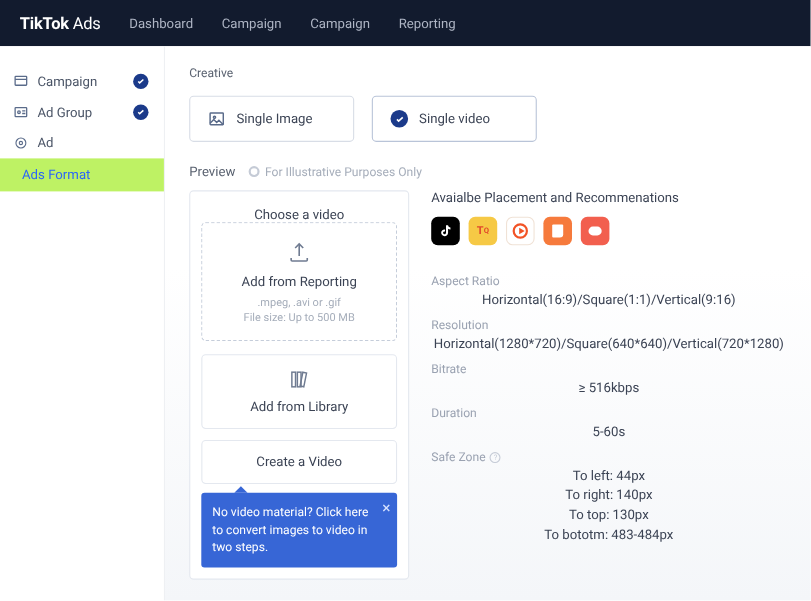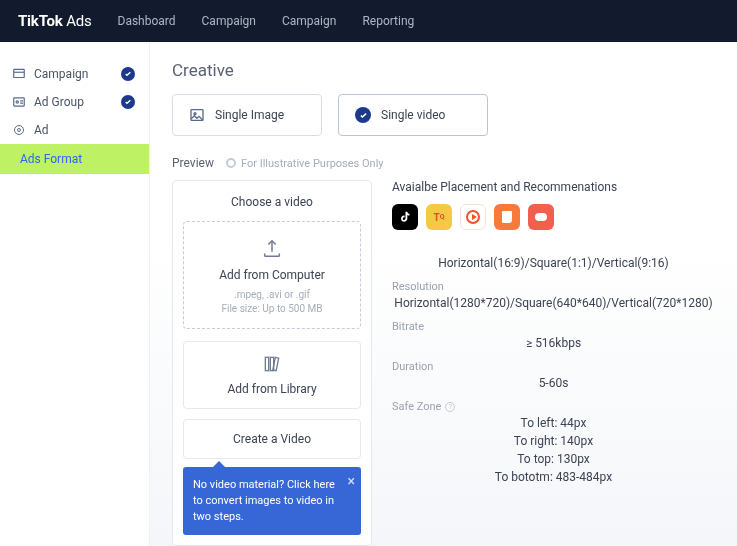--- a/index.html
+++ b/index.html
@@ -18,39 +18,39 @@
   
   .sidebar { width: 150px; background: #fff; border-right: 1px solid #eef0f3; padding-top: 18px; }
   .side-item { display: flex; align-items: center; justify-content: space-between; padding: 7px 14px 7px 12px; font-size: 12px; color: #4a5466; cursor: pointer; }
   .side-item .left { display: flex; align-items: center; gap: 8px; }
   .side-icon { width: 14px; height: 14px; display: inline-flex; align-items: center; justify-content: center; color: #5a6b8a; }
   .side-check { width: 14px; height: 14px; border-radius: 50%; background: #1b3a8a; display: inline-flex; align-items: center; justify-content: center; }
   .side-sub { padding: 8px 14px 8px 20px; font-size: 12px; color: #2b66f6; background: #bef264; }
 
   
   .main { flex: 1; padding: 18px 22px; overflow: auto; background: linear-gradient(#fff 0%, #fff 40%, #f4f6f9 100%); }
-  .section-title { font-size: 17px; color: #5a6270; margin-bottom: 14px; }
+  .section-title { font-size: 11px; color: #5a6270; margin-bottom: 14px; }
 
   
   .creative-row { display: flex; gap: 16px; margin-bottom: 20px; }
   .creative-card { border: 1px solid #d8dde6; border-radius: 4px; padding: 12px 16px; display: flex; align-items: center; gap: 10px; font-size: 12px; color: #3b4354; background: #fff; min-width: 150px; cursor: pointer; }
   .creative-card.selected { border-color: #b9c4d8; }
   .sel-check { width: 16px; height: 16px; border-radius: 50%; background: #1b3a8a; display: inline-flex; align-items: center; justify-content: center; }
   .img-icon-box { width: 16px; height: 16px; display: inline-flex; align-items: center; justify-content: center; color: #5a6b8a; }
 
   
   .preview-row { display: flex; align-items: center; gap: 12px; margin-bottom: 10px; }
   .preview-label { font-size: 12px; color: #5a6270; }
   .preview-hint { font-size: 11px; color: #a5adba; display: flex; align-items: center; gap: 5px; text-align: center; }
   .hint-dot { width: 10px; height: 10px; border: 2px solid #c5cbd6; border-radius: 50%; }
 
   
   .preview-body { display: flex; gap: 20px; align-items: flex-start; }
   .choose-col { width: 200px; background: #fff; border: 1px solid #e4e8ef; border-radius: 4px; padding: 14px 10px 10px; }
-  .choose-title { text-align: center; font-size: 12px; color: #3b4354; margin-bottom: 12px; }
+  .choose-title { text-align: center; font-size: 12px; color: #3b4354; }
   .upload-box { border: 1px dashed #c5cdda; border-radius: 4px; padding: 16px 8px 12px; text-align: center; margin-bottom: 12px; cursor: pointer; }
   .upload-icon { color: #6f7b91; margin-bottom: 8px; display: flex; justify-content: center; }
   .upload-title { font-size: 12px; color: #3b4354; margin-bottom: 6px; }
   .upload-sub { font-size: 10px; color: #a5adba; line-height: 1.4; }
 
   .opt-btn { border: 1px solid #e4e8ef; border-radius: 4px; padding: 12px 8px; text-align: center; font-size: 12px; color: #3b4354; margin-bottom: 10px; background: #fff; cursor: pointer; }
   .opt-btn .icon-row { display: flex; justify-content: center; margin-bottom: 8px; color: #6f7b91; }
 
   .toast { background: #3766d6; color: #fff; font-size: 11px; line-height: 1.45; padding: 10px 26px 10px 10px; border-radius: 3px; position: relative; }
   .toast-close { position: absolute; right: 6px; top: 4px; color: #d7e2ff; font-size: 14px; cursor: pointer; }
@@ -182,21 +182,21 @@
           <div class="choose-title">Choose a video</div>
 
           <div class="upload-box">
             <div class="upload-icon">
               <svg width="26" height="22" viewBox="0 0 24 24" fill="none" stroke="currentColor" stroke-width="1.6">
                   <path d="M4 17v2a1 1 0 001 1h14a1 1 0 001-1v-2"></path>
                   <path d="M12 3v12"></path>
                   <path d="M8 7l4-4 4 4"></path>
                 </svg>
             </div>
-            <div class="upload-title">Add from Computer</div>
+            <div class="upload-title">Add from Reporting</div>
             <div class="upload-sub">
               <div>.mpeg, .avi or .gif</div>
               <div>File size: Up to 500 MB</div>
             </div>
           </div>
 
           <div class="opt-btn">
             <div class="icon-row">
               <svg width="22" height="20" viewBox="0 0 24 24" fill="none" stroke="currentColor" stroke-width="1.6">
                   <rect x="4" y="4" width="4" height="16"></rect>
@@ -233,20 +233,21 @@
               </div>
             <div class="placement-icon pl-orange">
                 <span class="pl-orange-book"></span>
               </div>
             <div class="placement-icon pl-red">
                 <span class="pl-red-cloud"></span>
               </div>
           </div>
 
           <div class="spec-block">
+            <div class="spec-label">Aspect Ratio</div>
             <div class="spec-val">Horizontal(16:9)/Square(1:1)/Vertical(9:16)</div>
 
             <div class="spec-label">Resolution</div>
             <div class="spec-val">Horizontal(1280*720)/Square(640*640)/Vertical(720*1280)</div>
 
             <div class="spec-label">Bitrate</div>
             <div class="spec-val">≥ 516kbps</div>
 
             <div class="spec-label">Duration</div>
             <div class="spec-val">5-60s</div>

